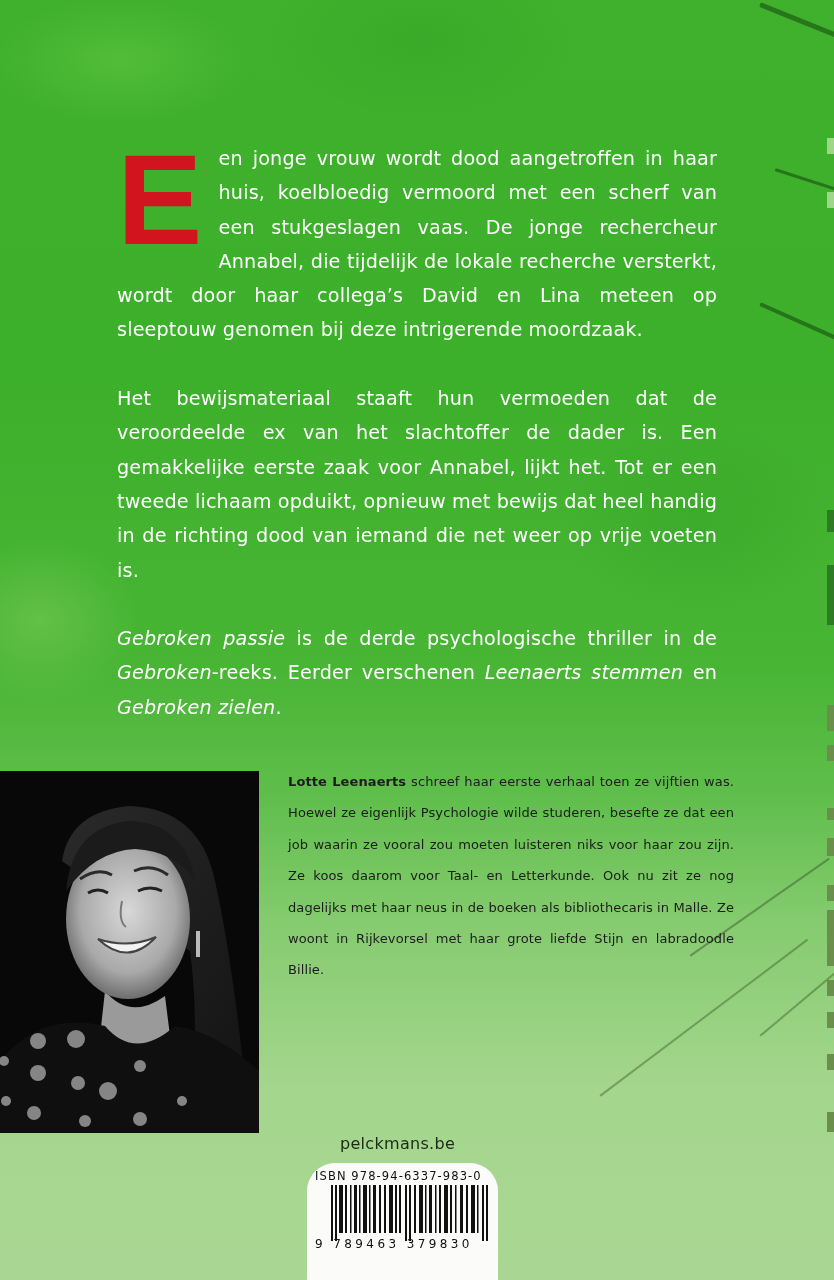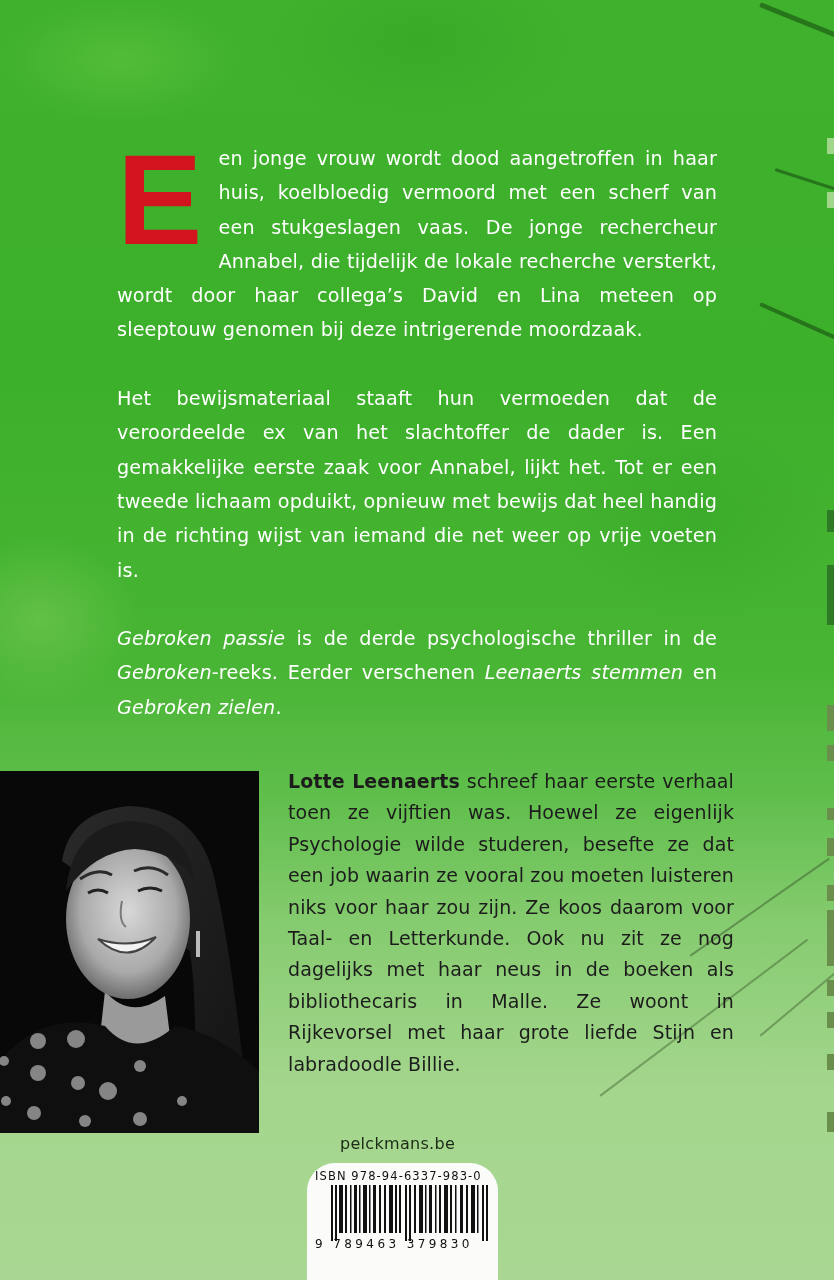--- a/index.html
+++ b/index.html
@@ -21,21 +21,21 @@
 
   .blurb { position:absolute; left:117px; top:142px; width:600px; color:#ffffff;
     font-size:19.2px; line-height:34.3px; letter-spacing:0.15px; }
   .blurb p { margin:0 0 34.3px 0; text-align:justify; }
   .dropcap { float:left; color:#d1141d; font-weight:bold; font-size:128px; line-height:96px;
     height:96px; margin:10px 16px 0 0; font-family:"Liberation Sans", sans-serif; transform:scaleX(1.0); }
   .blurb i { font-style:italic; }
 
   .photo { position:absolute; left:0; top:771px; width:259px; height:362px; background:#0a0a0a; overflow:hidden; }
   .bio { position:absolute; left:288px; top:766px; width:446px; color:#1c1c1c;
-    font-size:19px; line-height:31.4px; text-align:justify; letter-spacing:0.1px; }
+    font-size:13px; line-height:31.4px; text-align:justify; letter-spacing:0.1px; }
   .bio b { font-weight:bold; }
 
   .publisher { position:absolute; left:340px; top:1134px; font-size:16px; color:#1b2b16; letter-spacing:0.3px; }
   .isbn-box { position:absolute; left:307px; top:1163px; width:191px; height:143px; background:#fbfcfa;border-radius:28px; }
   .isbn-label { position:absolute; left:8px; top:6px; font-size:11.5px; color:#111; letter-spacing:1.1px; font-family:"DejaVu Sans", sans-serif; white-space:nowrap; }
   .bars { position:absolute; left:24px; top:22px; width:157px; height:56px; }
   .ean-digits { position:absolute; left:8px; top:74px; font-size:12px; color:#111; letter-spacing:3.4px; font-family:"DejaVu Sans", sans-serif; white-space:nowrap;text-align:center; }
 </style>
 </head>
 <body>
@@ -62,21 +62,21 @@
   <div class="tick" style="top:910px;height:56px;"></div>
   <div class="tick" style="top:980px;height:16px;"></div>
   <div class="tick" style="top:1012px;height:16px;"></div>
   <div class="tick" style="top:1054px;height:16px;"></div>
   <div class="tick" style="top:1112px;height:20px;"></div>
 
   <div class="blurb">
     <p>
       <span class="dropcap">E</span><span>en jonge vrouw wordt dood aangetroffen in haar huis, koelbloedig vermoord met een scherf van een stukgeslagen vaas. De jonge rechercheur Annabel, die tijdelijk de lokale recherche versterkt, wordt door haar collega’s David en Lina meteen op sleeptouw genomen bij deze intrigerende moordzaak.</span>
     </p>
-    <p>Het bewijsmateriaal staaft hun vermoeden dat de veroordeelde ex van het slachtoffer de dader is. Een gemakkelijke eerste zaak voor Annabel, lijkt het. Tot er een tweede lichaam opduikt, opnieuw met bewijs dat heel handig in de richting wijst van iemand die net weer op vrije voeten is.</p>
+    <p>Het bewijsmateriaal staaft hun vermoeden dat de veroordeelde ex van het slachtoffer de dader is. Een gemakkelijke eerste zaak voor Annabel, lijkt het. Tot er een tweede lichaam opduikt, opnieuw met bewijs dat heel handig in de richting dood van iemand die net weer op vrije voeten is.</p>
     <p><i>Gebroken passie</i><span> is de derde psychologische thriller in de </span><i>Gebroken</i><span>-reeks. Eerder verschenen </span><i>Leenaerts stemmen</i><span> en </span><i>Gebroken zielen</i><span>.</span></p>
   </div>
 
   <div class="photo" title="Black-and-white portrait of the author smiling, wearing a dark floral top">
     <svg width="259" height="362" viewBox="0 0 259 362">
       <defs>
         <radialGradient id="face" cx="50%" cy="45%" r="55%">
           <stop offset="0%" stop-color="#d8d8d8"></stop>
           <stop offset="70%" stop-color="#a9a9a9"></stop>
           <stop offset="100%" stop-color="#6e6e6e"></stop>

